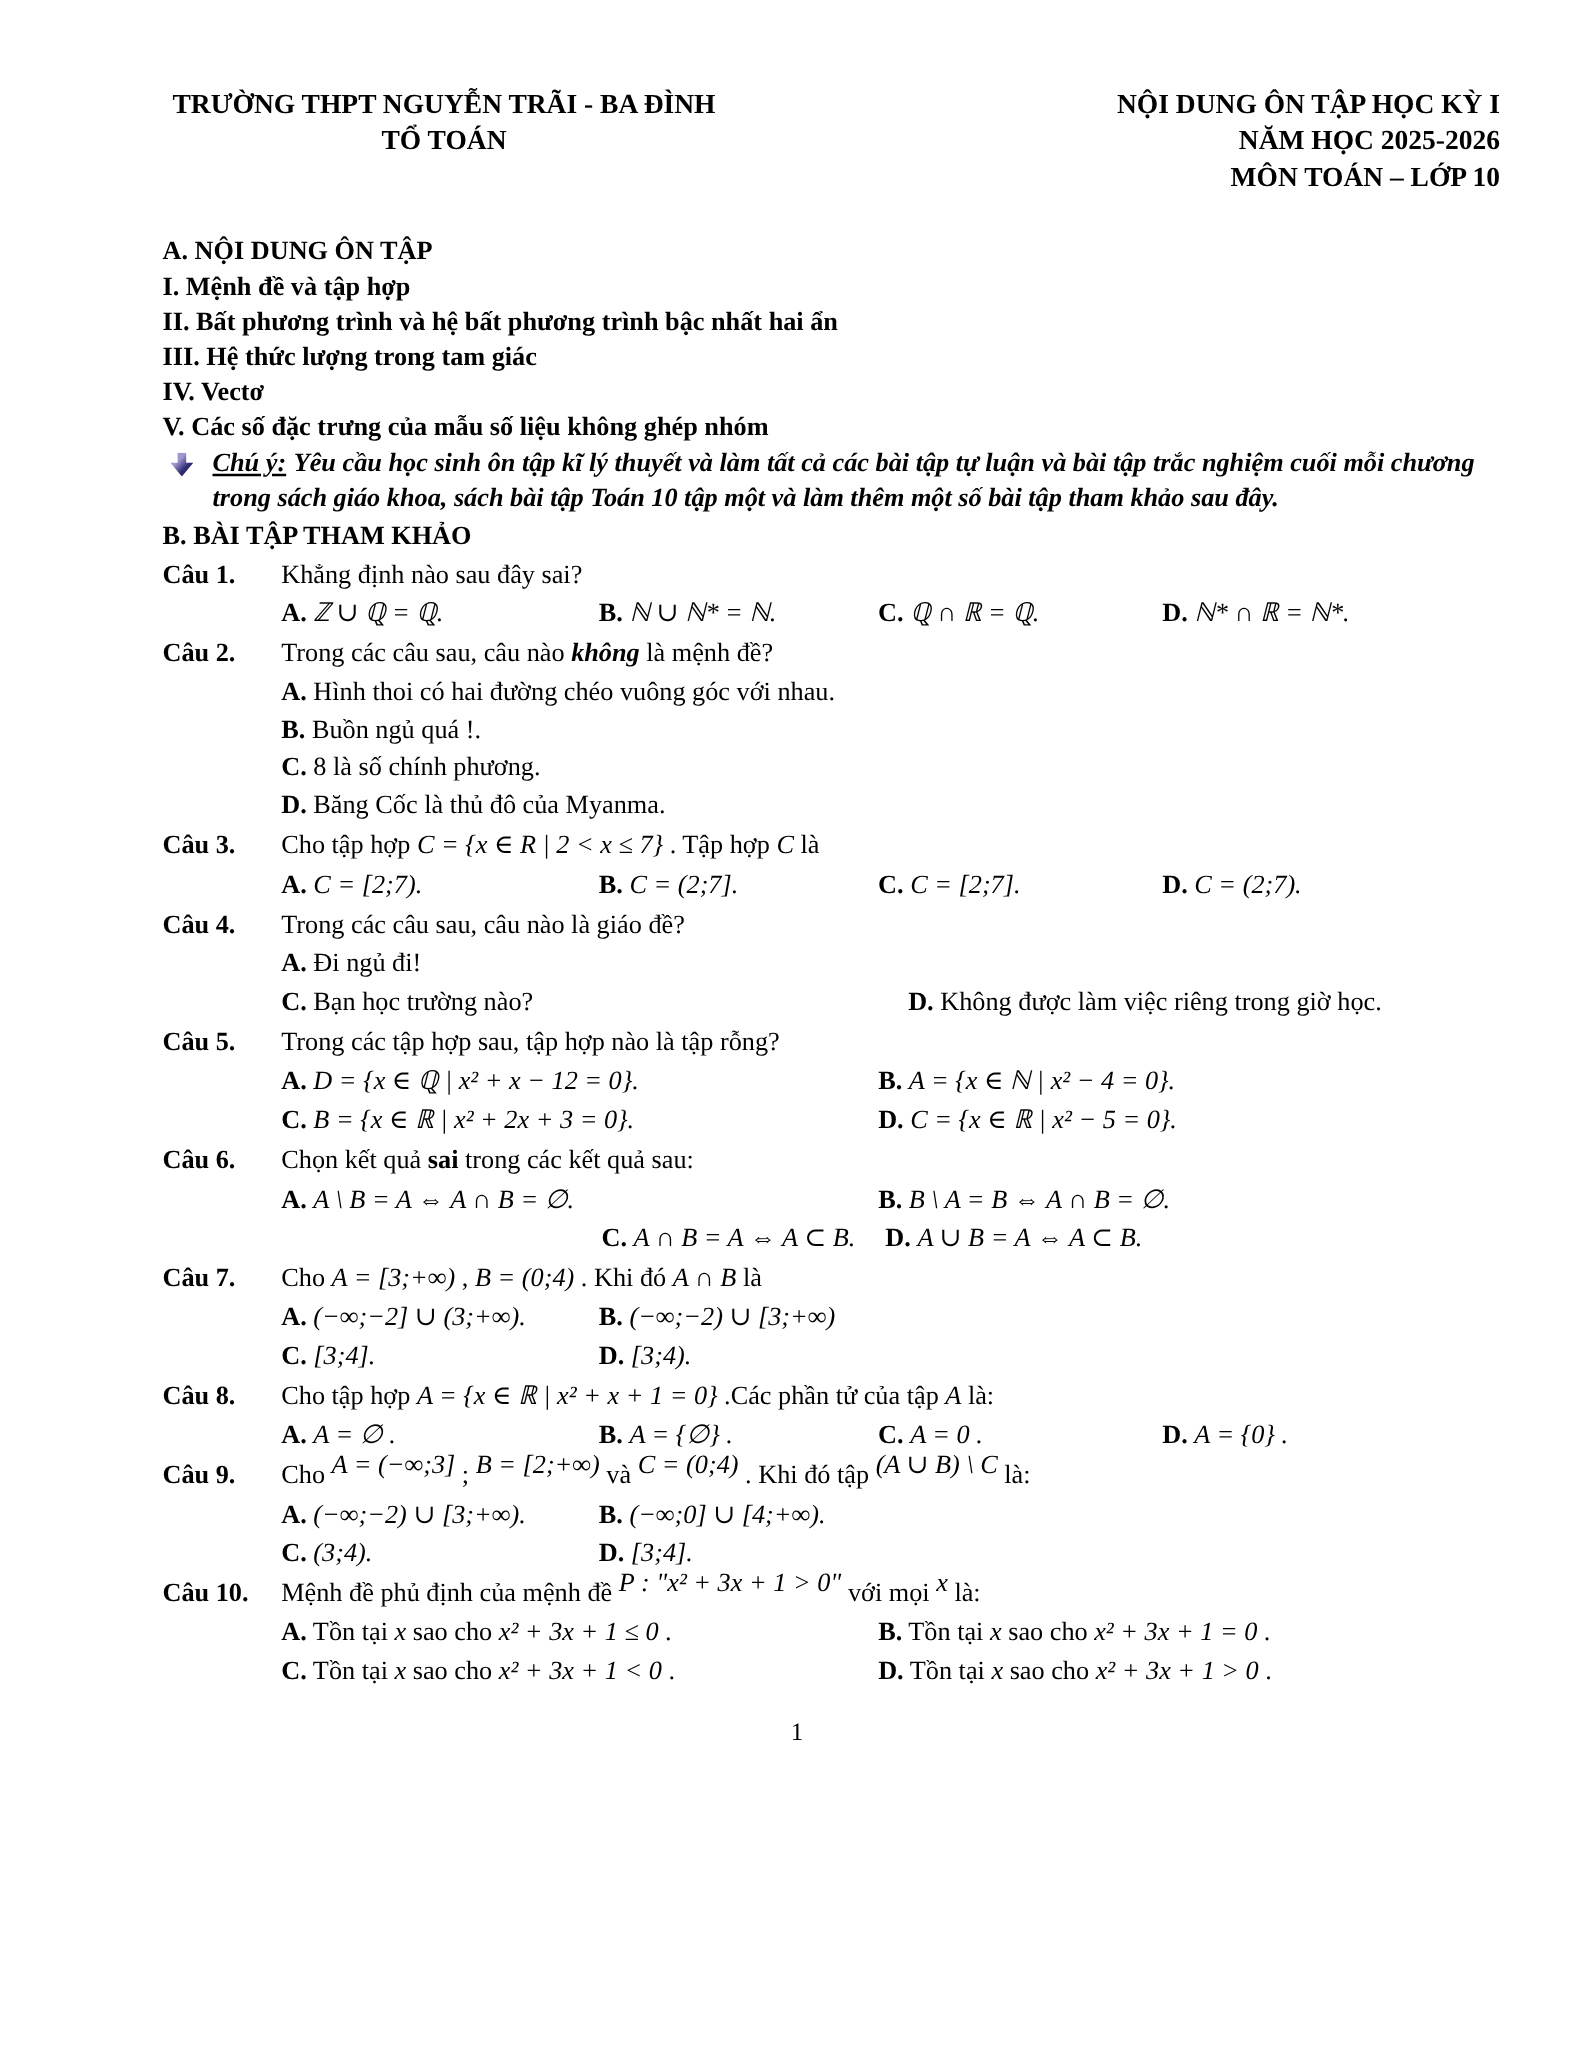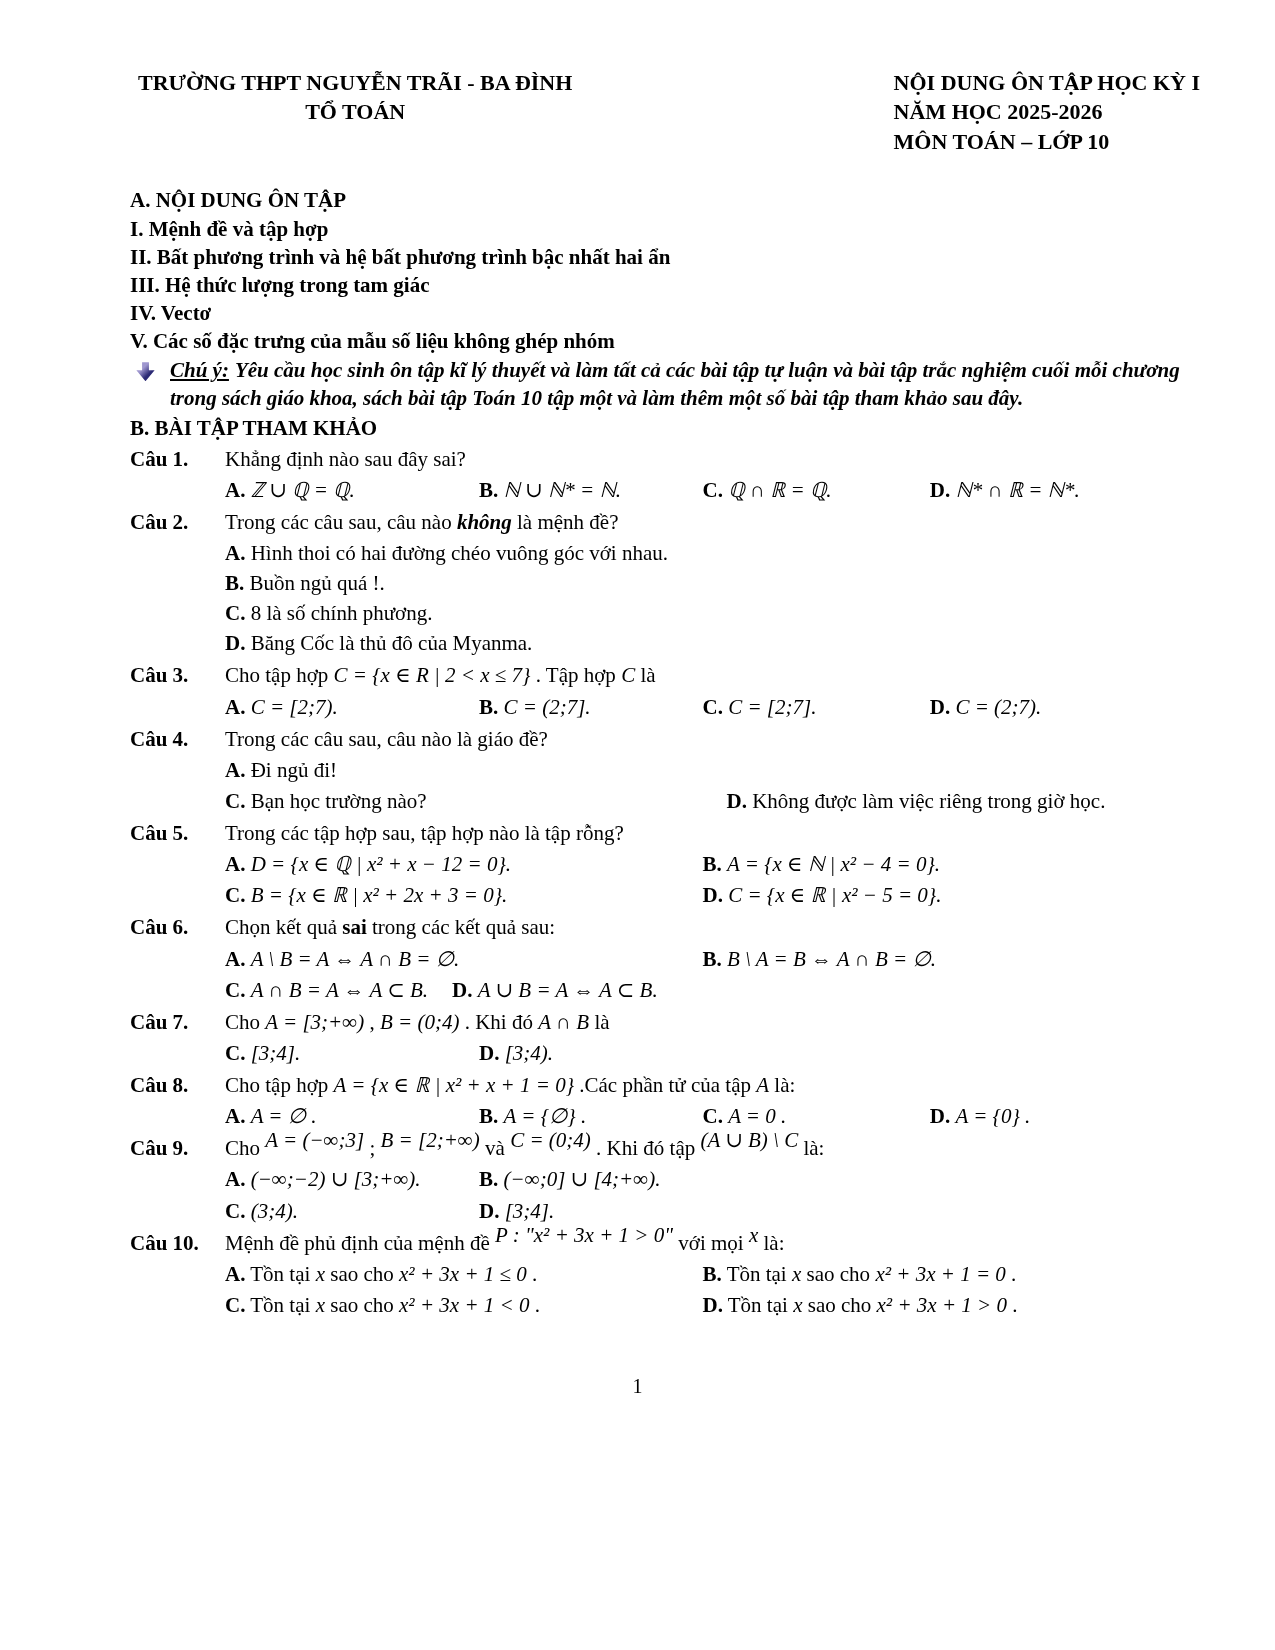--- a/index.html
+++ b/index.html
@@ -12,21 +12,21 @@
     font-family:"Liberation Serif","DejaVu Serif",serif;
     font-size:21px;
     line-height:1.34;
     box-sizing:border-box;
     padding:68px 95px 0 130px;
     overflow:hidden;
   }
   
   .header{display:flex;justify-content:space-between;font-weight:bold;margin-bottom:30px;}
   .header-left{text-align:center;margin-left:8px;font-size:22px;}
-  .header-right{text-align:left;margin-right:-20px;font-size:22px;}
+  .header-right{text-align:right;margin-right:-20px;font-size:22px;}
   
   .sec-title{font-weight:bold;}
   .topic{font-weight:bold;}
   .note{position:relative;padding-left:40px;font-weight:bold;font-style:italic;margin:1px 0 2px 0;}
   .bullet-icon{
     position:absolute;left:6px;top:6px;width:19px;height:19px;
     background:linear-gradient(135deg,var(--bullet-top,#9f97cf) 35%,var(--bullet-bottom,#2c2a75) 65%);
     clip-path:polygon(32% 0,68% 0,68% 42%,98% 42%,50% 100%,2% 42%,32% 42%);
   }
   .note-label{text-decoration:underline;margin-right:6px;}
@@ -36,21 +36,21 @@
   .q{position:relative;margin-bottom:4px;}
   .q-label{position:absolute;left:0;top:0;font-weight:bold;}
   .q-content{margin-left:95px;}
   .q-text{margin-bottom:1px;}
   .opt-row{margin:3px 0;}
   .opt-row.g4{display:grid;grid-template-columns:26.6% 23.4% 23.8% 1fr;}
   .opt-row.g2w{display:grid;grid-template-columns:50% 1fr;}
   .opt-row.g2n{display:grid;grid-template-columns:26.6% 1fr;}
   .opt-row.stack .opt{display:block;margin:2px 0;}
   .opt-row.flow-wide{text-align:justify;}
-  .opt-row.flow-sm{text-align:left;}
+  .opt-row.flow-sm{text-align:center;}
   .flow-gap.flow-wide{display:inline-block;width:290px;}
   .flow-gap.flow-sm{display:inline-block;width:14px;}
   .opt-label{font-weight:bold;}
   .opt{padding-right:10px;}
   
   .sg-t{}
   .sg-b{font-weight:bold;font-family:Liberation Serif, serif;}
   .sg-bi{font-weight:bold;font-style:italic;}
   .sg-m{font-style:italic;}
   .sg-mr{font-style:italic;position:relative;top:-8px;}
@@ -160,20 +160,24 @@
             <span class="opt"><b class="opt-label">B.</b> <span class="sg-m">B \ A = B ⇔ A ∩ B = ∅.</span></span>
           </div>
           <div class="opt-row flow-sm"><span class="opt"><b class="opt-label">C.</b> <span class="sg-m">A ∩ B = A ⇔ A ⊂ B.</span></span><span class="flow-gap flow-sm"></span><span class="opt"><b class="opt-label">D.</b> <span class="sg-m">A ∪ B = A ⇔ A ⊂ B.</span></span></div>
         </div>
       </div>
       <div class="q">
         <span class="q-label">Câu 7.</span>
         <div class="q-content">
           <div class="q-text"><span class="sg-t">Cho </span><span class="sg-m">A = [3;+∞)</span><span class="sg-t"> , </span><span class="sg-m">B = (0;4)</span><span class="sg-t"> . Khi đó </span><span class="sg-m">A ∩ B</span><span class="sg-t"> là</span></div>
           <div class="opt-row g2n">
+            <span class="opt"><b class="opt-label">A.</b> <span class="sg-m">(−∞;−2] ∪ (3;+∞).</span></span>
+            <span class="opt"><b class="opt-label">B.</b> <span class="sg-m">(−∞;−2) ∪ [3;+∞)</span></span>
+          </div>
+          <div class="opt-row g2n">
             <span class="opt"><b class="opt-label">C.</b> <span class="sg-m">[3;4].</span></span>
             <span class="opt"><b class="opt-label">D.</b> <span class="sg-m">[3;4).</span></span>
           </div>
         </div>
       </div>
       <div class="q">
         <span class="q-label">Câu 8.</span>
         <div class="q-content">
           <div class="q-text"><span class="sg-t">Cho tập hợp </span><span class="sg-m">A = {x ∈ ℝ | x² + x + 1 = 0}</span><span class="sg-t"> .Các phần tử của tập </span><span class="sg-m">A</span><span class="sg-t">  là:</span></div>
           <div class="opt-row g4">

